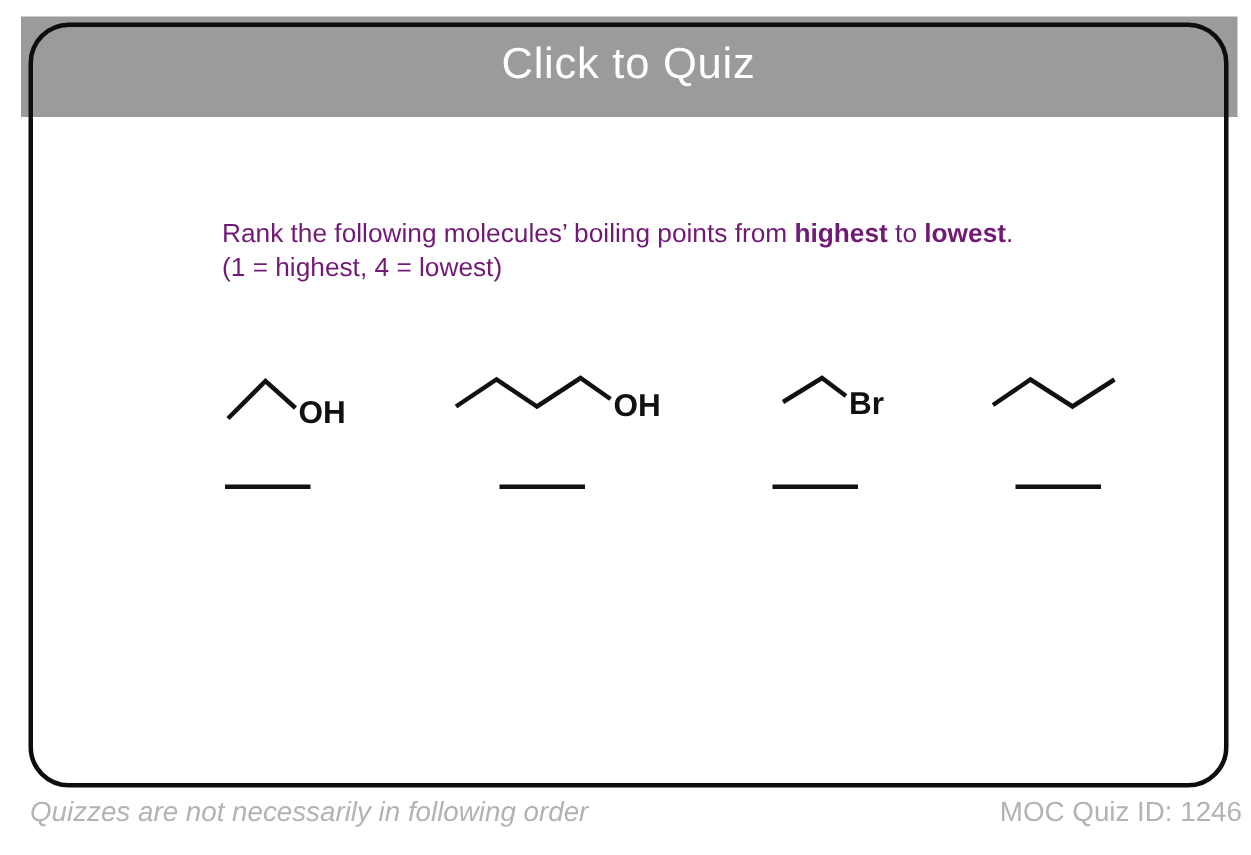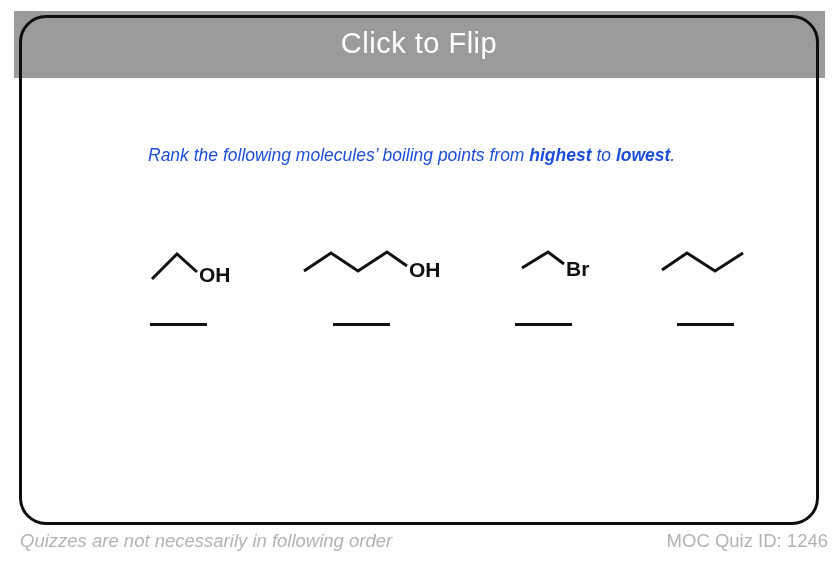--- a/index.html
+++ b/index.html
@@ -15,21 +15,21 @@
     border: 3px solid #0d0d0d; border-radius: 27px;
     background: transparent; cursor: pointer;
   }
   .header-label {
     position: absolute; left: 19px; top: 27px; width: 800px;
     text-align: center; color: #ffffff; font-size: 29px; font-weight: 500;
     letter-spacing: 0.5px;
   }
   .question {
     position: absolute; left: 148px; top: 144px; width: 600px;
-    font-size: 17.5px; line-height: 23px; white-space: pre-wrap; color: #1d4ed8; font-style: italic;
+    font-size: 17.5px; line-height: 23px; white-space: pre-wrap; color: #701a75;
   }
   .question b { font-weight: 700; }
   .molecule { position: absolute; top: 246px; text-align: right; }
   .molecule svg { display: block; overflow: visible; }
   .mol-line { fill: none; stroke: #111; stroke-width: 3; stroke-linejoin: miter; stroke-linecap: butt; }
   .mol-label { font-family: "Liberation Sans", sans-serif; font-weight: 700; font-size: 21px; fill: #111; }
   .answer-blank {
     position: absolute; top: 323px; height: 3px; width: 57px; background: #111;
   }
   .footer-left {
@@ -41,23 +41,23 @@
     font-size: 18.5px; color: #b3b3b3;
   }
 </style>
 </head>
 <body>
 
 <div class="gray-backdrop"></div>
 
 <div class="flashcard"></div>
 
-<div class="header-label">Click to Flip</div>
+<div class="header-label">Click to Quiz</div>
 
-<div class="question"><span>Rank the following molecules’ boiling points from </span><b>highest</b><span> to </span><b>lowest</b><span>.</span><br></div>
+<div class="question"><span>Rank the following molecules’ boiling points from </span><b>highest</b><span> to </span><b>lowest</b><span>.</span><br><span>(1 = highest, 4 = lowest)</span></div>
 
 <div class="molecule" style="left:150px;">
   <svg width="90" height="42" viewBox="0 0 90 42">
     <polyline class="mol-line" points="2,33 27,8 47,26"></polyline>
     <text class="mol-label" x="49" y="36">OH</text>
   </svg>
 </div>
 
 <div class="molecule" style="left:300px;">
   <svg width="148" height="42" viewBox="0 0 148 42">

